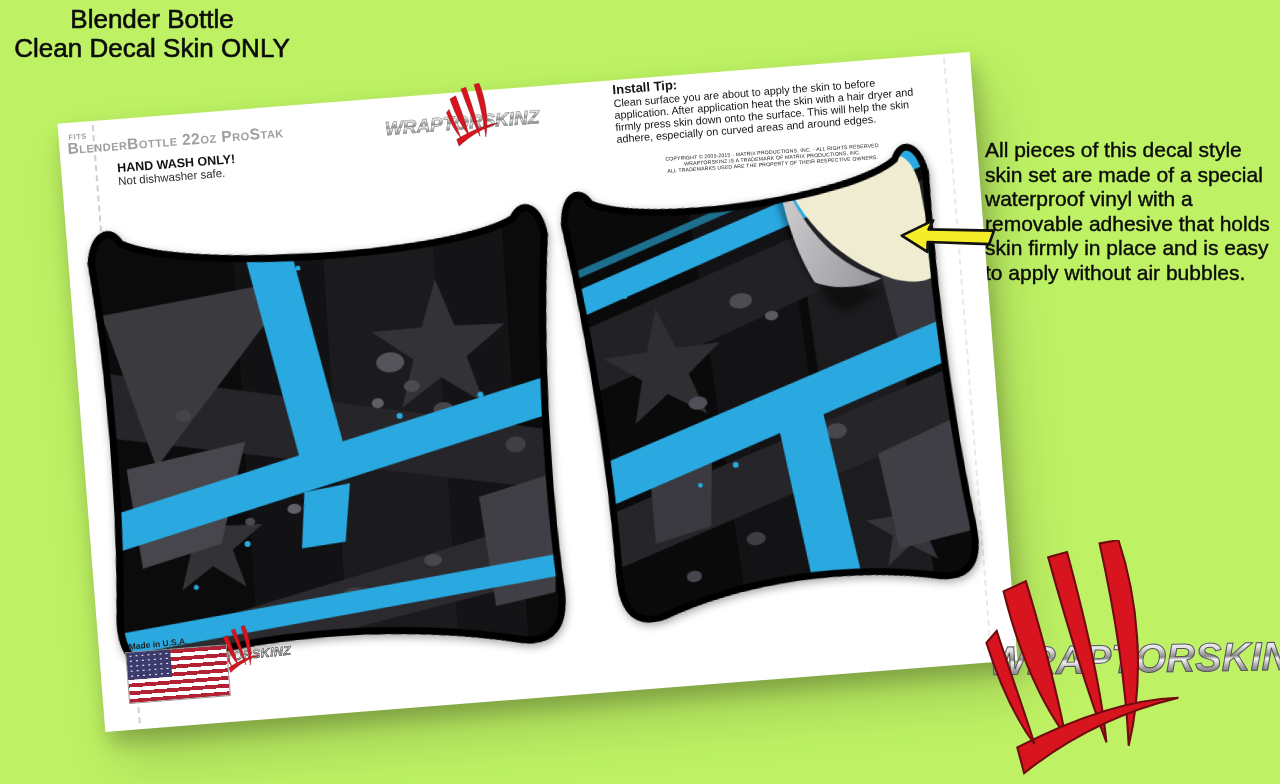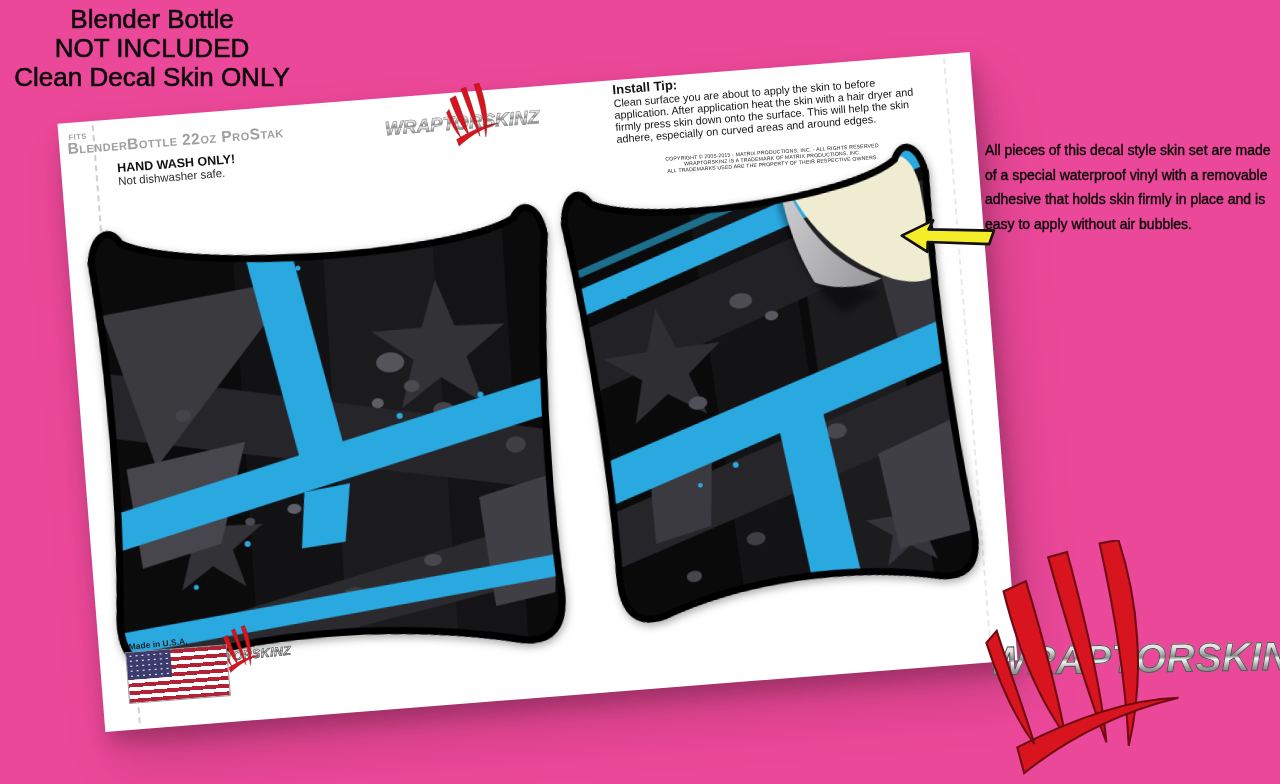--- a/index.html
+++ b/index.html
@@ -1,25 +1,25 @@
 <!DOCTYPE html>
 <html style="--accent_blue: #2aa9e1; --brand_red: #d8141f; --backing_cream: #efecd2; --arrow_yellow: #f5ed27; --panel_black: #0b0b0c;"><head>
 <meta charset="utf-8">
 <style>
   html,body{margin:0;padding:0;background:#ffffff;}
   .stage{position:relative;width:1280px;height:784px;overflow:hidden;
-         font-family:"Liberation Sans", sans-serif;background:#ec4899;}
+         font-family:"Liberation Sans", sans-serif;background:#bef264;}
 
   
   .caption{position:absolute;left:2px;top:5px;width:300px;text-align:center;
            font-size:26px;line-height:29px;color:#0c0c0c;font-weight:400;
            -webkit-text-stroke:.6px #0c0c0c;}
 
   
-  .note{position:absolute;left:985px;top:138px;width:288px;font-size:14px;
+  .note{position:absolute;left:985px;top:138px;width:288px;font-size:21px;
         line-height:24.5px;color:#0b0b0b;-webkit-text-stroke:.4px #0b0b0b;}
 
   
   .sheet{position:absolute;left:80px;top:87px;width:915px;height:610px;
          background:#ffffff;transform:rotate(-4.5deg);
          box-shadow:4px 12px 20px rgba(0,0,0,.22), 14px 32px 55px rgba(0,0,0,.15);}
   .perf{position:absolute;width:0;border-left:2px dashed #cfcfcf;}
   .perf-left{left:34px;top:4px;height:600px;}
   .perf-right{left:888px;top:4px;height:600px;opacity:.45;}
 
@@ -81,21 +81,20 @@
   .arrow{position:absolute;left:898px;top:212px;width:98px;height:50px;transform:rotate(12deg);z-index:6;}
   .arrow path{fill:var(--arrow_yellow,#f5ed27);stroke:#111;stroke-width:3;stroke-linejoin:round;}
 </style>
 </head>
 <body>
 
 <div class="stage">
 
   <div class="caption">
     <div>Blender Bottle</div>
-    <div>NOT INCLUDED</div>
     <div>Clean Decal Skin ONLY</div>
   </div>
 
   <div class="note">All pieces of this decal style skin set are made of a special waterproof vinyl with a removable adhesive that holds skin firmly in place and is easy to apply without air bubbles.</div>
 
   <div class="sheet">
     <div class="perf perf-left"></div>
     <div class="perf perf-right"></div>
 
     <div class="fits">

